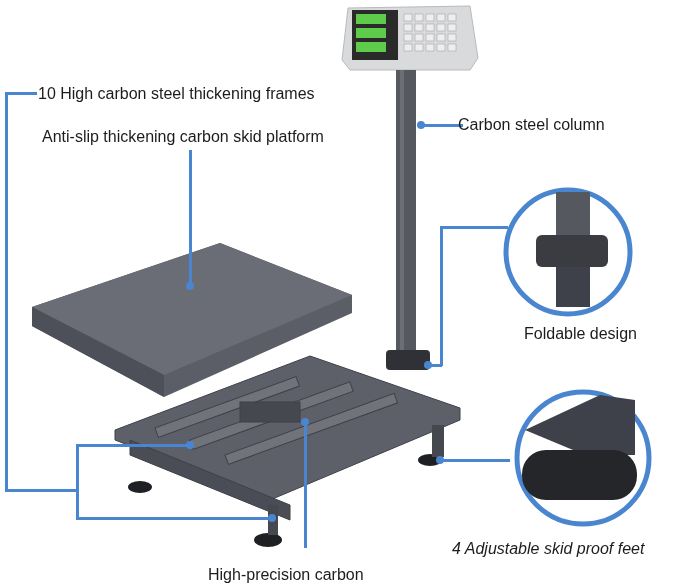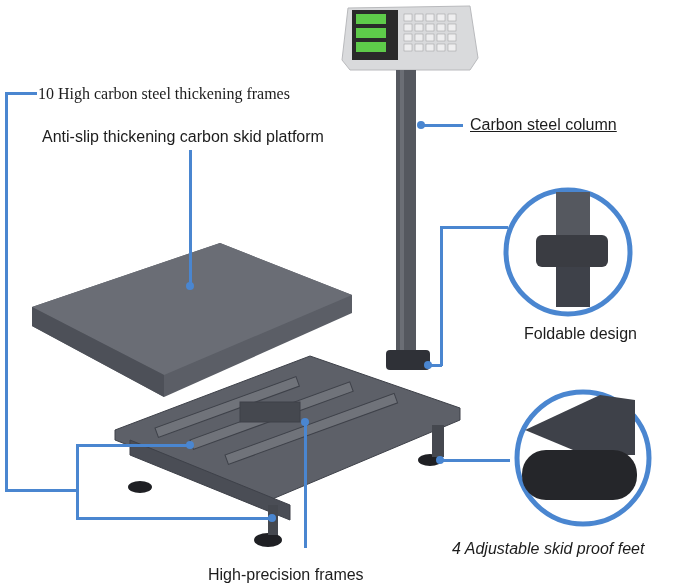--- a/index.html
+++ b/index.html
@@ -105,18 +105,18 @@
 <div class="line" style="left:440px;top:226px;width:3px;height:140px;"></div>
 <div class="line" style="left:428px;top:364px;width:14px;height:3px;"></div>
 <div class="dot" style="left:424px;top:361px;"></div>
 
 <div class="line" style="left:440px;top:459px;width:70px;height:3px;"></div>
 <div class="dot" style="left:436px;top:456px;"></div>
 
 <div class="line" style="left:304px;top:422px;width:3px;height:126px;"></div>
 <div class="dot" style="left:301px;top:418px;"></div>
 
-<div class="label" style="left:38px;top:85px;font-family:Liberation Serif, serif;">10 High carbon steel thickening frames</div>
+<div class="label" style="left:38px;top:85px;">10 High carbon steel thickening frames</div>
 <div class="label" style="left:42px;top:128px;">Anti-slip thickening carbon skid platform</div>
-<div class="label" style="left:470px;top:116px;text-decoration:underline;">Carbon steel column</div>
+<div class="label" style="left:458px;top:116px;">Carbon steel column</div>
 <div class="label" style="left:524px;top:325px;">Foldable design</div>
 <div class="label" style="left:452px;top:540px;font-style:italic;">4 Adjustable skid proof feet</div>
-<div class="label" style="left:208px;top:566px;">High-precision frames</div>
+<div class="label" style="left:208px;top:566px;">High-precision carbon</div>
 
 </body></html>

